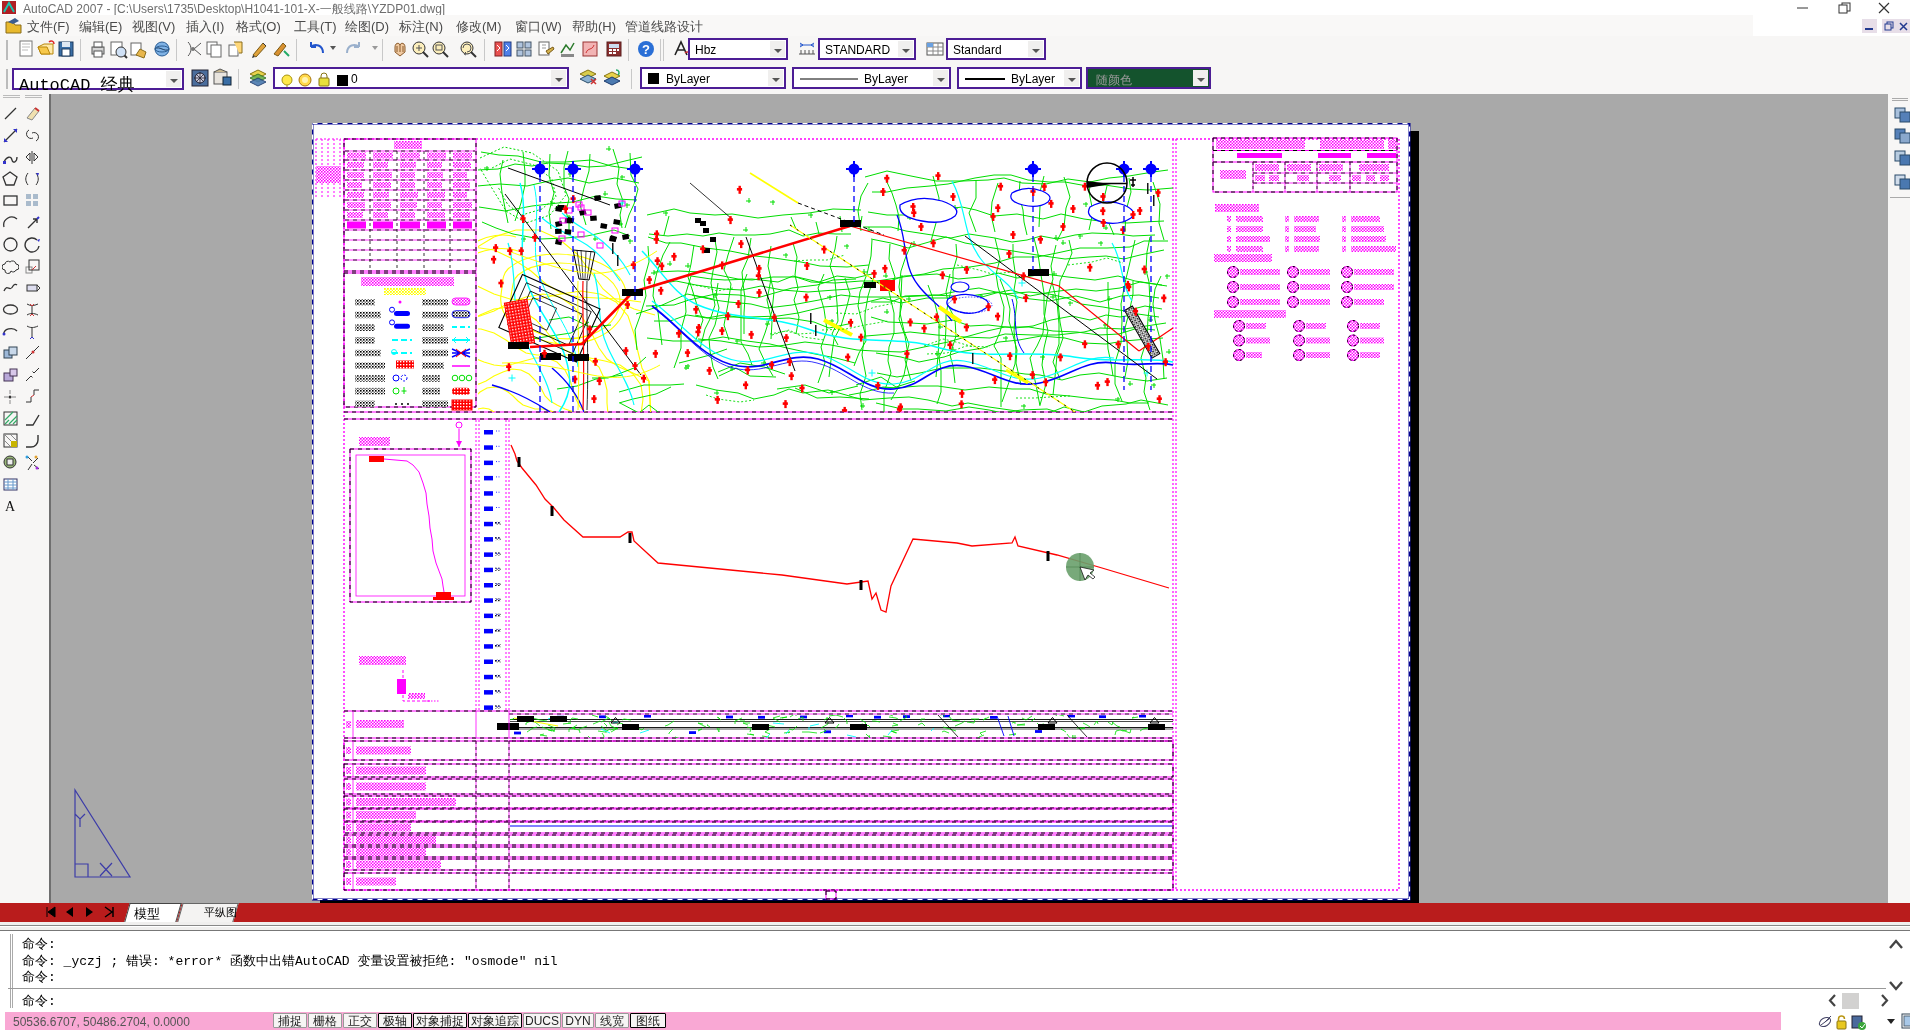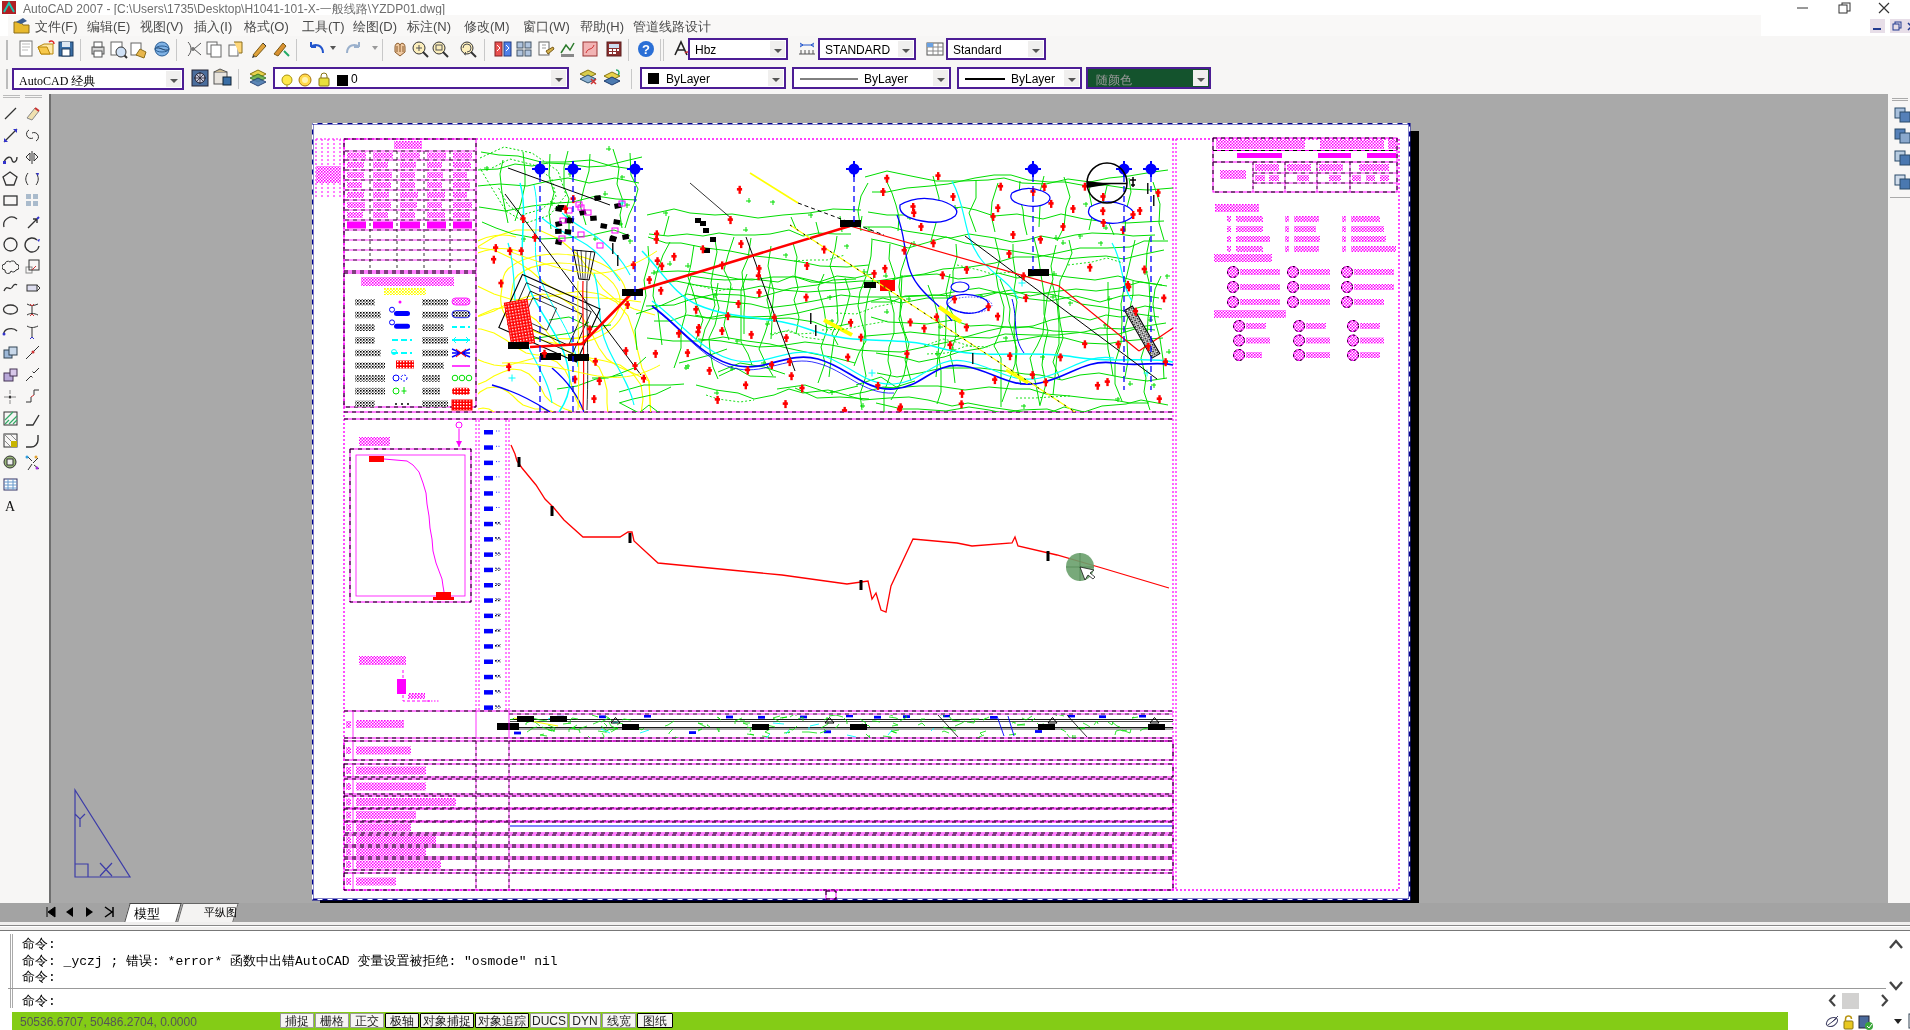--- a/index.html
+++ b/index.html
@@ -1,28 +1,28 @@
 <!DOCTYPE html>
 <html><head>
 <meta charset="utf-8">
 <style>
   * { margin:0; padding:0; box-sizing:border-box; }
   html,body { width:1910px; height:1030px; overflow:hidden; font-family:"Liberation Sans",sans-serif; }
   .abs { position:absolute; }
   #titlebar { left:0; top:0; width:1910px; height:15px; background:#ffffff; }
-  #menubar { left:8px; top:15px; width:1753px; height:21px; background:#f9f8f7; }
+  #menubar { left:0; top:15px; width:1753px; height:21px; background:#f9f8f7; }
   .menuitem { font-size:13px; color:#4a4a4a; position:absolute; top:3px; }
   #tb1 { left:0; top:36px; width:1910px; height:30px; background:#f7f6f5; }
   #tb2 { left:0; top:66px; width:1910px; height:28px; background:#f7f6f5; }
   #main { left:0; top:94px; width:1910px; height:809px; background:#a9a9a9; }
   #lefttb { left:0; top:0px; width:49px; height:809px; background:#f7f6f5; }
   #righttb { left:1888px; top:0px; width:22px; height:809px; background:#f7f6f5; }
-  #tabbar { left:0; top:903px; width:1910px; height:19px; background:#a3a3a3; }
+  #tabbar { left:0; top:903px; width:1910px; height:19px; background:#b91c1c; }
   #cmdarea { left:0; top:922px; width:1910px; height:90px; background:#f0efee; }
-  #statusbar { left:12px; top:1012px; width:1776px; height:18px; background:#84cc16; font-size:12px; color:#333; }
+  #statusbar { left:5px; top:1012px; width:1776px; height:18px; background:#f9a8d4; font-size:12px; color:#333; }
   .combo { position:absolute; height:22px; border:2px solid #4c1d95; background:#fff; font-size:12px; color:#000; }
   .combo .arr { position:absolute; right:1px; top:1px; bottom:1px; width:15px; background:#f0efee; }
   .arr:after { content:""; position:absolute; left:4px; top:8px; border-left:4px solid transparent; border-right:4px solid transparent; border-top:4px solid #555; }
   .sbtn { position:absolute; top:1px; height:15px; border:1px solid #999; border-radius:1px; background:#f6f5f4; font-size:12px; color:#222; text-align:center; line-height:14px;margin-left:36px; }
   .sbtn.on { border:1px solid #000; }
 </style>
 </head>
 <body>
 <div class="abs" id="titlebar">
   <svg class="abs" style="left:2px;top:1px" width="14" height="13">
@@ -217,21 +217,21 @@
     </svg>
 <div class="combo" style="left:946px;top:2px;width:100px;">
       <span style="position:absolute;left:5px;top:3px">Standard</span>
       <span class="arr"></span>
     </div>
 <div class="abs" style="left:6px;top:4px;width:2px;height:20px;border-left:1px solid #bbb;border-right:1px solid #bbb"></div>
   </div>
 <div class="abs" id="tb2">
     <div class="abs" style="left:6px;top:3px;width:2px;height:20px;border-left:1px solid #bbb;border-right:1px solid #bbb"></div>
 <div class="combo" style="left:12px;top:2px;width:172px;">
-      <span style="position:absolute;left:5px;top:3px;font-family:Liberation Serif, serif;font-size:12px">AutoCAD 经典</span>
+      <span style="position:absolute;left:5px;top:3px;font-family:Liberation Mono, monospace;font-size:17px">AutoCAD 经典</span>
       <span class="arr"></span>
     </div>
 <svg class="abs" style="left:190px;top:2px" width="20" height="20" viewBox="0 0 20 20">
       <rect x="2" y="2" width="16" height="16" fill="#4a6d9c" stroke="#223"></rect>
       <circle cx="10" cy="10" r="5" fill="#ccd" stroke="#223"></circle>
       <path d="M10 4 v12 M4 10 h12 M6 6 l8 8 M14 6 l-8 8" stroke="#223" stroke-width="0.8"></path>
     </svg>
 <svg class="abs" style="left:212px;top:2px" width="20" height="20" viewBox="0 0 20 20">
       <rect x="2" y="4" width="13" height="12" fill="#e8e4de" stroke="#555"></rect>
       <path d="M2 4 l6 -3 7 3" fill="#c8b890" stroke="#555"></path>

